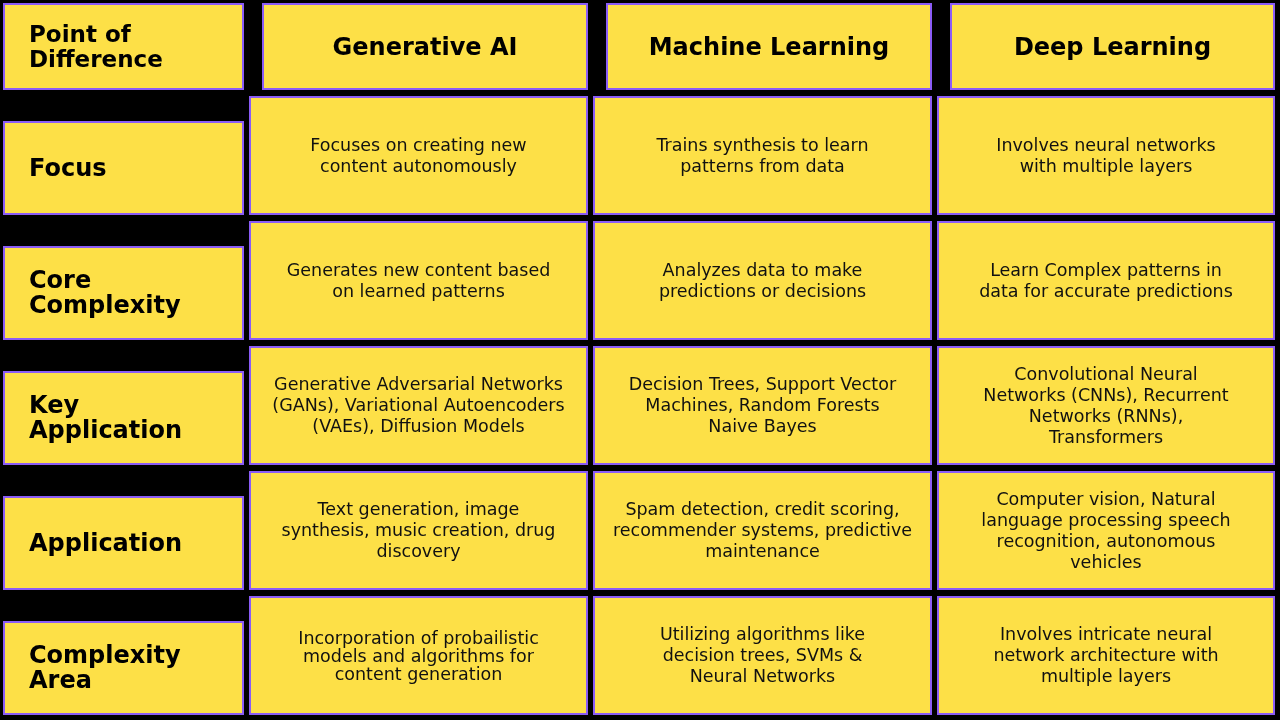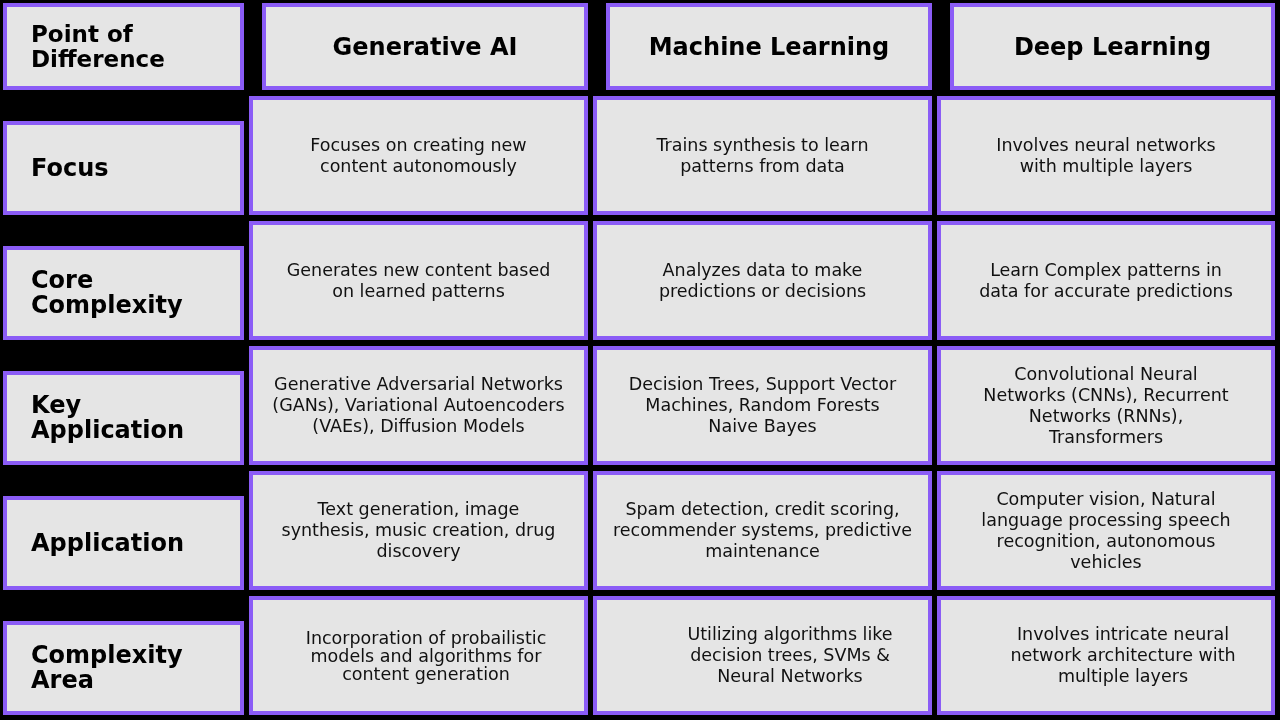--- a/index.html
+++ b/index.html
@@ -15,37 +15,37 @@
       left: 0;
       top: 0;
       width: 1280px;
       height: 720px;
       background: #000000;
       display: grid;
       grid-template-columns: 246px 344px 344px 346px;
       grid-template-rows: 93px 125px 125px 125px 125px 127px;
     }
     .cell {
-      background: #e5e5e5;
+      background: #fde047;
       box-sizing: border-box;
-      border: 4px solid #8b5cf6;
+      border: 2px solid #8b5cf6;
       display: flex;
       align-items: center;
       justify-content: center;
       text-align: center;
       color: #111111;
       font-family: "DejaVu Sans", sans-serif;
       font-size: 17.5px;
       line-height: 21px;
       padding: 0 8px;
     }
     .cell.c0 { margin: 3px 2px 3px 3px; }
     .cell.c1, .cell.c2 { margin: 3px 2px 3px 3px; }
     .cell.c3 { margin: 3px 5px 3px 3px; }
-    .row-last .cell { margin-bottom: 5px; justify-content: flex-end; }
+    .row-last .cell { margin-bottom: 5px; }
     .cell.rowhead {
       justify-content: flex-start;
       text-align: left;
       padding-left: 24px;
       font-weight: bold;
       font-size: 24px;
       line-height: 25px;
       color: #000000;
       margin-top: 28px;
     }

